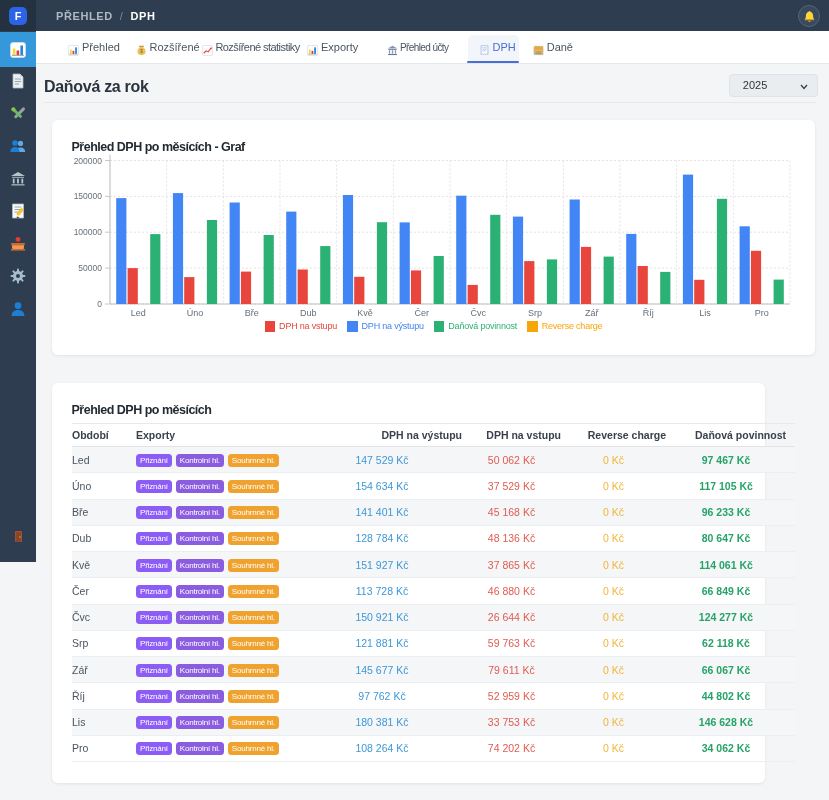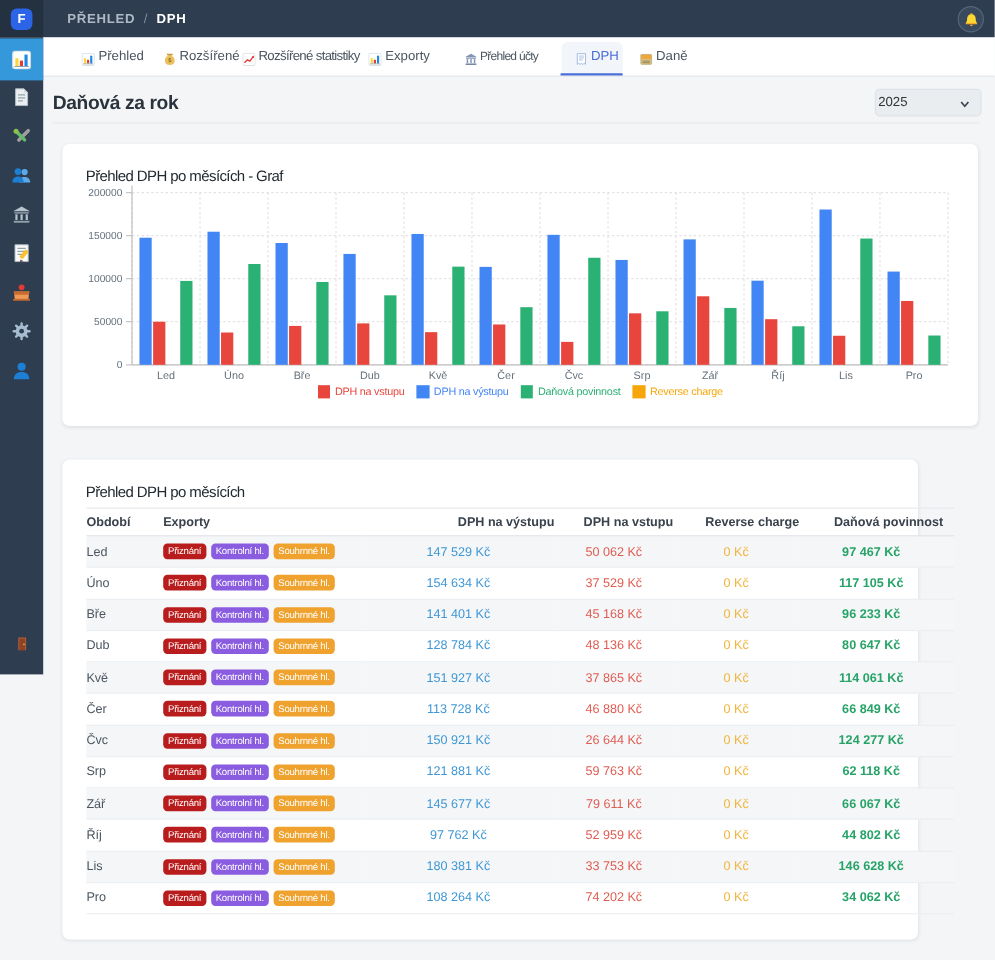--- a/index.html
+++ b/index.html
@@ -15,47 +15,47 @@
 .sidebar{position:absolute;left:0;top:31px;width:36px;height:531px;background:#2e3d4f;z-index:4}
 .sideitem{position:absolute;left:0;width:36px;height:32.5px;display:flex;align-items:center;justify-content:center}
 .sideitem.active{background:#3598db}
 .tabs{position:absolute;left:0;top:31px;width:829px;height:33px;background:#fff;border-bottom:1px solid #e3e7ea;z-index:3}
 .tico{position:absolute;top:11px}
 .ttxt{position:absolute;top:10px;line-height:13px;font-size:11px;color:#4a5560;white-space:nowrap}
 .dphbg{position:absolute;left:467.8px;top:4px;width:51.6px;height:28px;background:#f2f5fa;border-radius:5px 5px 0 0}
 .dphline{position:absolute;left:467.4px;top:30px;width:51.5px;height:2px;background:#4a6dd8;border-radius:1px}
 .content{position:absolute;left:36px;top:64px;width:793px;height:736px;background:#f3f5f7}
 h1{position:absolute;left:8px;top:14px;font-size:16px;color:#2b333d;letter-spacing:-.3px}
-.yearsel{position:absolute;left:692.8px;top:9.6px;width:89px;height:23.5px;background:#e9edf0;border:1px solid #dde3e8;border-radius:4px;font-size:11px;color:#333;display:flex;align-items:center;padding-left:2px}
+.yearsel{position:absolute;left:692.8px;top:9.6px;width:89px;height:23.5px;background:#e9edf0;border:1px solid #dde3e8;border-radius:4px;font-size:11px;color:#333;display:flex;align-items:center;padding-left:13px}
 
 .hr{position:absolute;left:8px;top:38px;width:772px;height:1px;background:#e6e9ec}
 .card{position:absolute;background:#fff;border-radius:6px;box-shadow:0 1px 3px rgba(40,50,60,.09)}
 .card.chart{left:16px;top:56px;width:763px;height:235px}
 .card.table{left:16px;top:319px;width:713px;height:400px}
-.ctitle{position:absolute;left:19.5px;top:20px;font-size:12.5px;letter-spacing:-.5px;font-weight:normal;color:#222a31}
+.ctitle{position:absolute;left:19.5px;top:20px;font-size:12.5px;letter-spacing:-.5px;font-weight:bold;color:#222a31}
 .legend{position:absolute;left:0;top:201px;width:763px;display:flex;justify-content:center;gap:10px;font-size:9px;letter-spacing:-.2px}
 .legend .it{display:flex;align-items:center;gap:4px}
 .legend .sw{width:10.5px;height:10.5px;display:inline-block}
 table{position:absolute;left:20px;top:40px;width:723px;table-layout:fixed;border-collapse:collapse;font-size:10.5px;color:#4a5560}
 colgroup col:nth-child(1){width:64px}
 colgroup col:nth-child(2){width:166px}
 colgroup col:nth-child(3){width:160px}
 colgroup col:nth-child(4){width:99px}
 colgroup col:nth-child(5){width:105px}
 colgroup col:nth-child(6){width:129px}
 thead th{font-weight:bold;color:#39424c;text-align:left;padding:5px 0;border-top:1px solid #e6eaee;border-bottom:1px solid #dfe4e9;height:23px;box-sizing:border-box}
 thead th.num{text-align:right}
 thead th:last-child{padding-right:9px}
 td{padding:0;height:26.25px;border-bottom:1px solid #eceff2}
 tr.odd td{background:#f4f6f8}
 td.num{text-align:center}
 td:last-child{padding-right:9px}
 .bdg{display:inline-block;font-size:8px;letter-spacing:-.2px;color:#fff;border-radius:3.5px;padding:2px 4px;margin-right:4px;line-height:9px}
 td.exp{white-space:nowrap}
-.b1{background:#b91c1c}
+.b1{background:#8b5cf6}
 .b2{background:#8a5de0}
 .b3{background:#f0a22e}
 .vy{color:#3e97d6}
 .vs{color:#e05c51}
 .rc{color:#f2b53c}
 .dp{color:#27a368;font-weight:bold}
 </style></head>
 <body>
 <div class="topbar">
   <div class="logocell">

